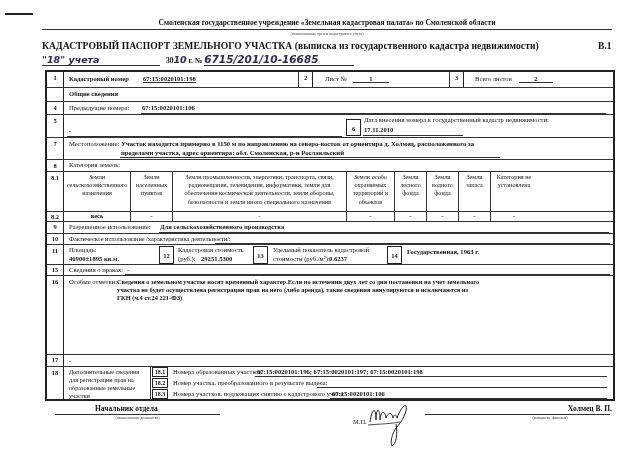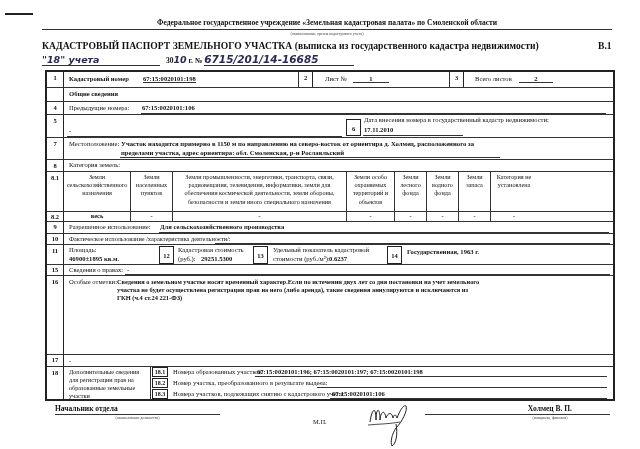--- a/index.html
+++ b/index.html
@@ -22,38 +22,38 @@
   .t { position:absolute; font-size:6.6px; white-space:nowrap; }
   .b { font-weight:bold; }
   .box { position:absolute; border:1.5px solid #222; box-sizing:border-box; font-size:6.5px; font-weight:bold;
          text-align:center; }
   .vline { position:absolute; top:0; bottom:0; border-left:1px solid #333; }
   .uline { position:absolute; border-bottom:1px solid #333; }
   .cat { position:absolute; top:0; height:100%; font-size:6.2px; text-align:center; line-height:8.2px;
          padding-top:1px; box-sizing:border-box; border-right:1px solid #333; }
   .catv { position:absolute; top:0; height:100%; font-size:6.4px; text-align:center; font-weight:bold;
           border-right:1px solid #333; box-sizing:border-box; }
-  .foot { font-size:7.5px; }
+  .foot { font-size:7.5px;margin-left:40px; }
   .cap { font-size:3.8px; color:#444; }
 </style>
 </head>
 <body>
 
 <div class="dash"></div>
-<div class="abs org">Федеральное государственное учреждение «Земельная кадастровая палата» по Смоленской области</div>
+<div class="abs org">Смоленская государственное учреждение «Земельная кадастровая палата» по Смоленской области</div>
 <div class="abs org-line"></div>
 <div class="abs org-cap">(наименование органа кадастрового учета)</div>
 <div class="abs doc-title">КАДАСТРОВЫЙ ПАСПОРТ ЗЕМЕЛЬНОГО УЧАСТКА (выписка из государственного кадастра недвижимости)</div>
 <div class="abs doc-code">В.1</div>
 
 <div class="abs dateline">
   <span class="ul hand" style="width:118px"><span>"18"</span> <span>учета</span></span>
   <span style="margin-left:4px">30</span><span class="hand">10</span>
   <span>г. №</span>
-  <span class="ul hand" style="width:150px;font-size:10.5px">6715/201/14-16685</span>
+  <span class="ul hand" style="width:150px;font-size:10.5px">6715/201/10-16685</span>
 </div>
 
 <div class="abs form">
 
   <div class="row" style="top:0;height:16px">
     <div class="num">1</div>
     <span class="t b" style="left:22px;top:3px">Кадастровый номер</span>
     <span class="t b" style="left:96px;top:3px;border-bottom:1px solid #333">67:15:0020101:198</span>
     <div class="vline" style="left:251px"></div>
     <div class="num" style="left:252px;width:14px;border-left:0">2</div>

